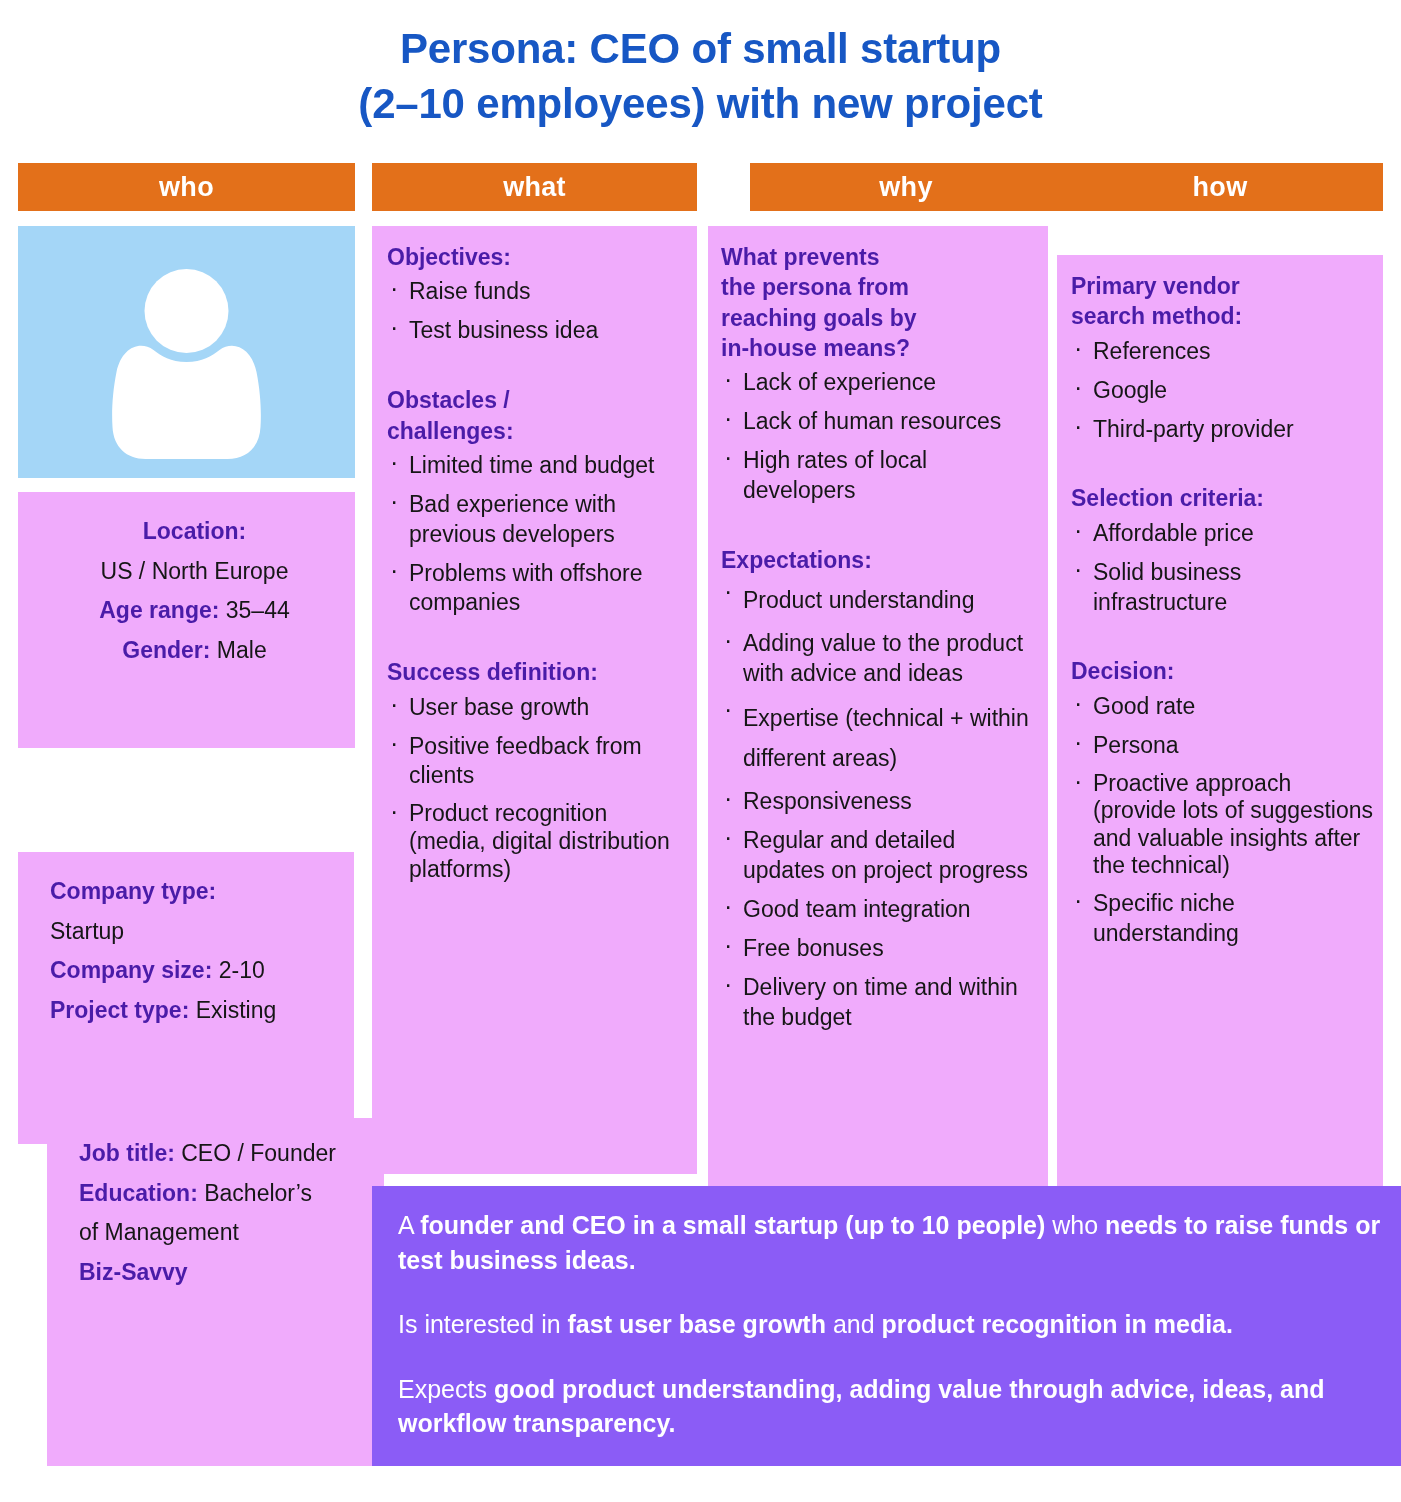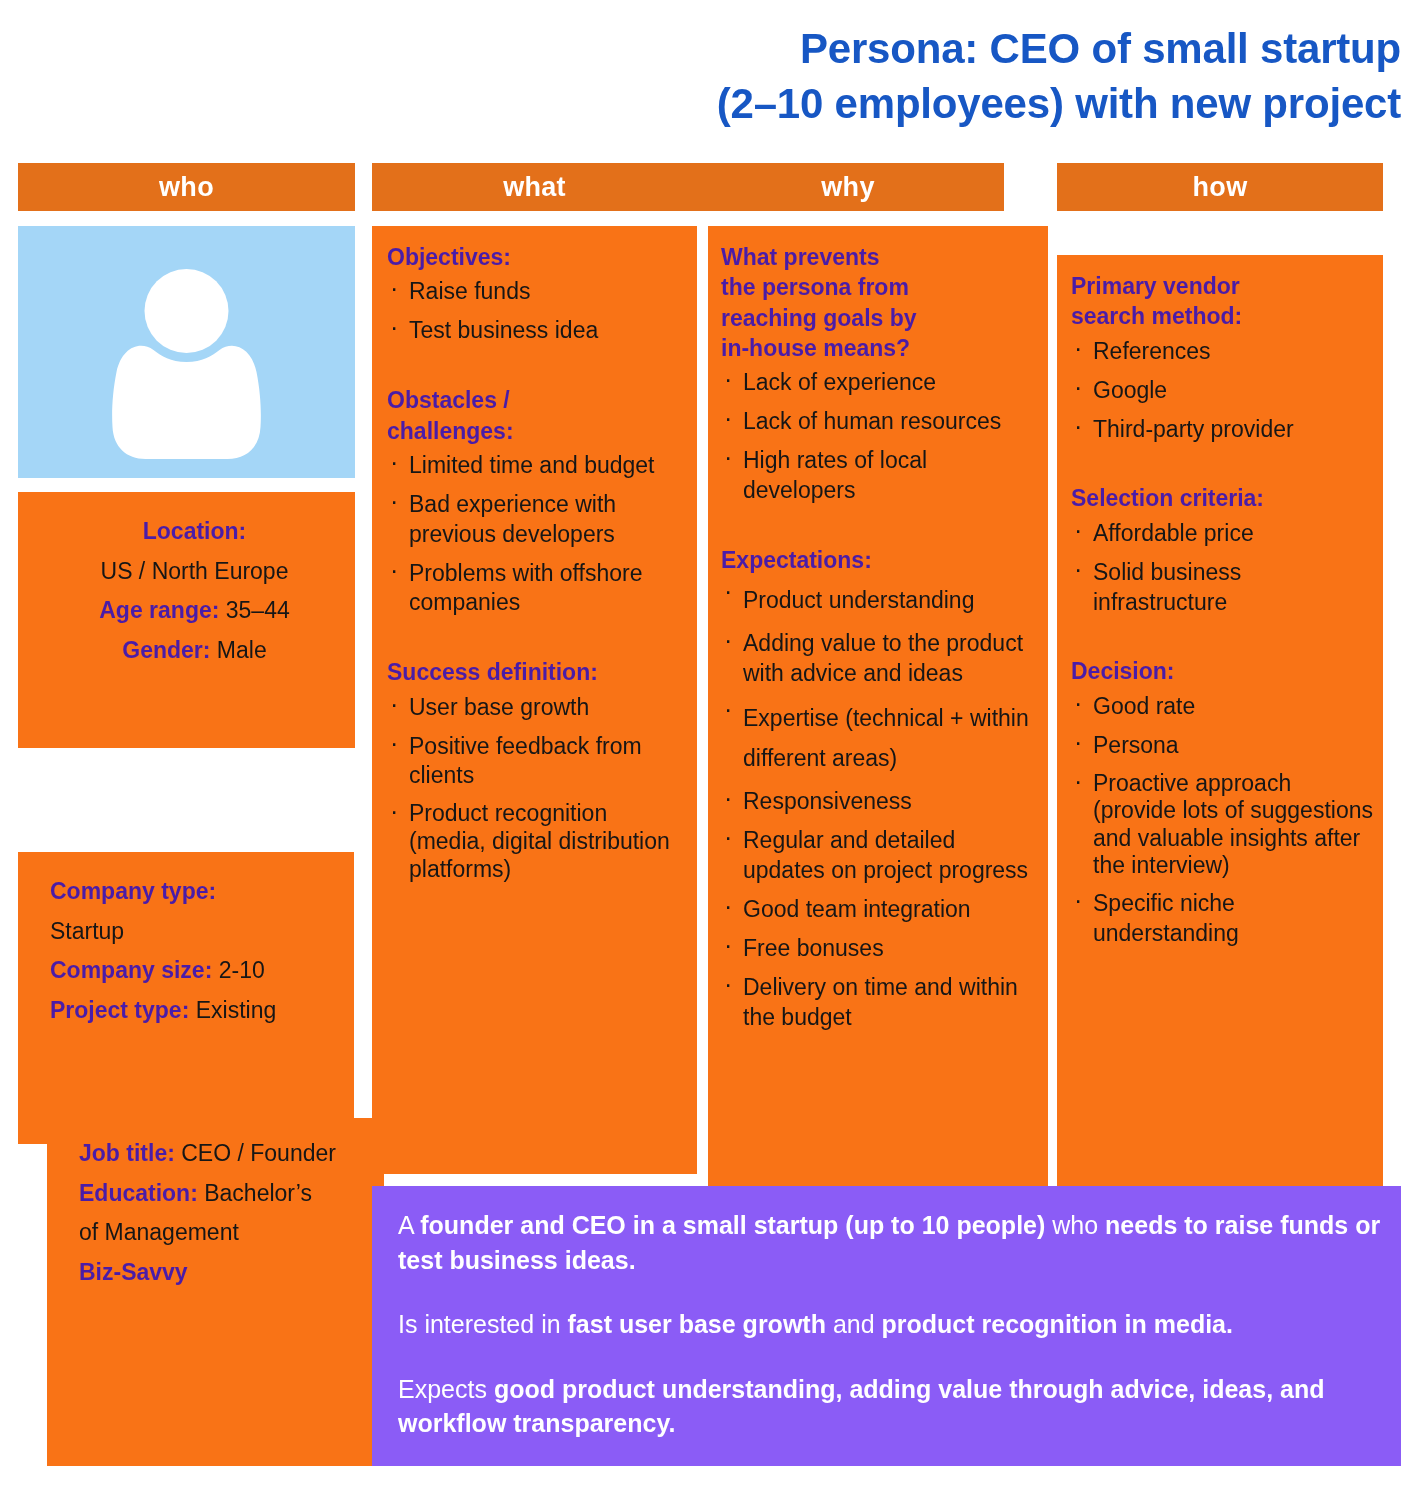--- a/index.html
+++ b/index.html
@@ -7,46 +7,46 @@
     width:1401px;height:1502px;
     background:#ffffff;
     font-family:"Liberation Sans", sans-serif;
     overflow:hidden;
   }
   .page{position:relative;width:1401px;height:1502px;}
 
   
   .title{
     position:absolute;left:0;top:22px;width:1401px;
-    text-align:right;
+    text-align:center;
     color:#1757c4;
     font-size:42px;
     font-weight:bold;
     line-height:1.30;
     letter-spacing:-0.2px;
   }
   .title .ln{display:block;}
 
   
   .hdr{
     position:absolute;top:163px;height:48px;
     background:#e3701a;
     color:#ffffff;
     font-size:27px;
     font-weight:bold;
     display:flex;align-items:center;justify-content:center;
     letter-spacing:0.3px;
   }
   .hdr-who  {left:18px;   width:337px;}
   .hdr-what {left:372px;  width:325px;}
-  .hdr-why  {left:692px;  width:312px;}
+  .hdr-why  {left:750px;  width:312px;}
   .hdr-how  {left:1057px; width:326px;}
 
   
-  .panel{position:absolute;background:#f97316;}
+  .panel{position:absolute;background:#f0abfc;}
 
   .who-avatar{
     left:18px;top:226px;width:337px;height:252px;
     background:#a4d6f7;
   }
   .who-s1{left:18px;top:492px;width:337px;height:256px;text-align:center;}
   .who-s2{left:18px;top:826px;width:336px;height:292px;margin-top:26px;}
   .who-s3{left:18px;top:1118px;width:337px;height:348px;margin-left:29px;}
 
   .col-what{left:372px;top:226px;width:325px;height:948px;}
@@ -271,21 +271,21 @@
       <div class="sec-title">Selection criteria:</div>
       <ul class="blist">
         <li>Affordable price</li>
         <li>Solid business infrastructure</li>
       </ul>
       <div class="sec-gap"></div>
       <div class="sec-title">Decision:</div>
       <ul class="blist">
         <li>Good rate</li>
         <li>Persona</li>
-        <li class="tight">Proactive approach (provide lots of suggestions and valuable insights after the interview)</li>
+        <li class="tight">Proactive approach (provide lots of suggestions and valuable insights after the technical)</li>
         <li>Specific niche understanding</li>
       </ul>
     </div>
   </div>
 
   <div class="panel summary">
     <div class="sum-body">
       <p class="sum-p"><span>A </span><b>founder and CEO in a small startup (up to 10 people)</b><span> who </span><b>needs to raise funds or test business ideas.</b></p>
       <p class="sum-p"><span>Is interested in </span><b>fast user base growth</b><span> and </span><b>product recognition in media.</b></p>
       <p class="sum-p"><span>Expects </span><b>good product understanding, adding value through advice, ideas, and workflow transparency.</b></p>

